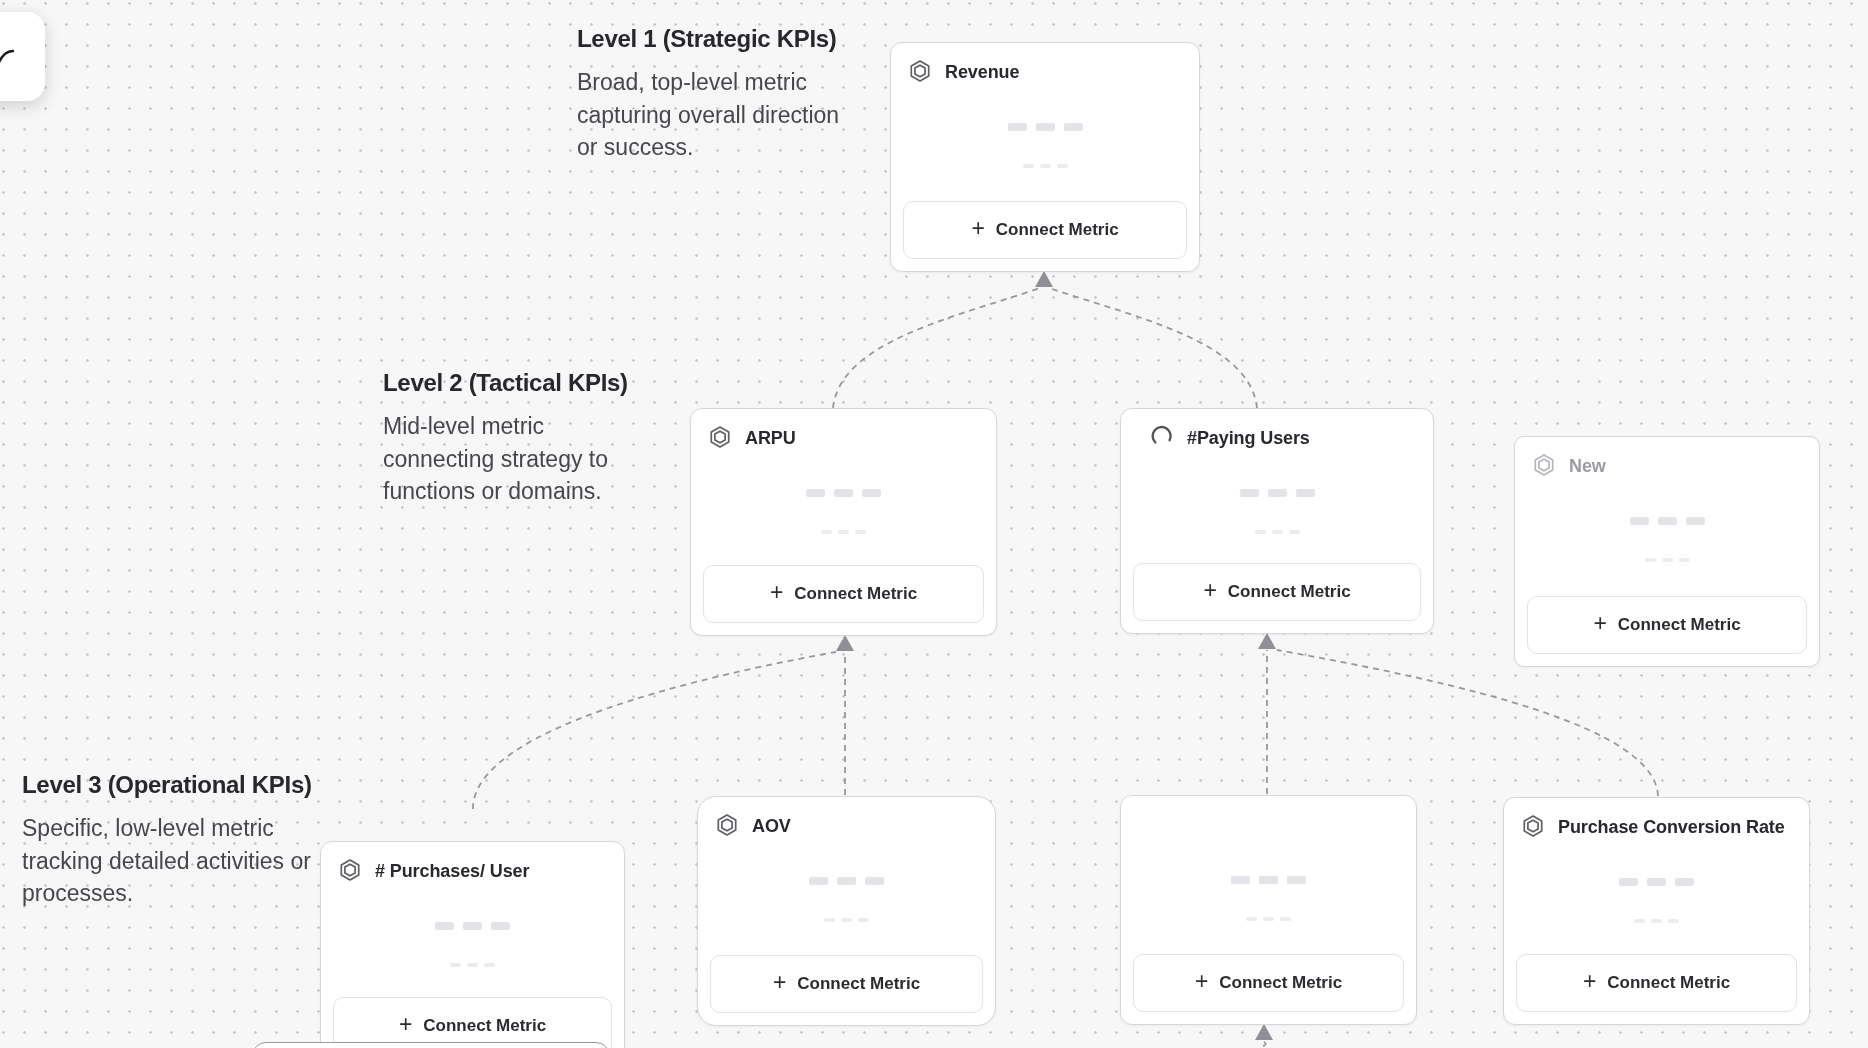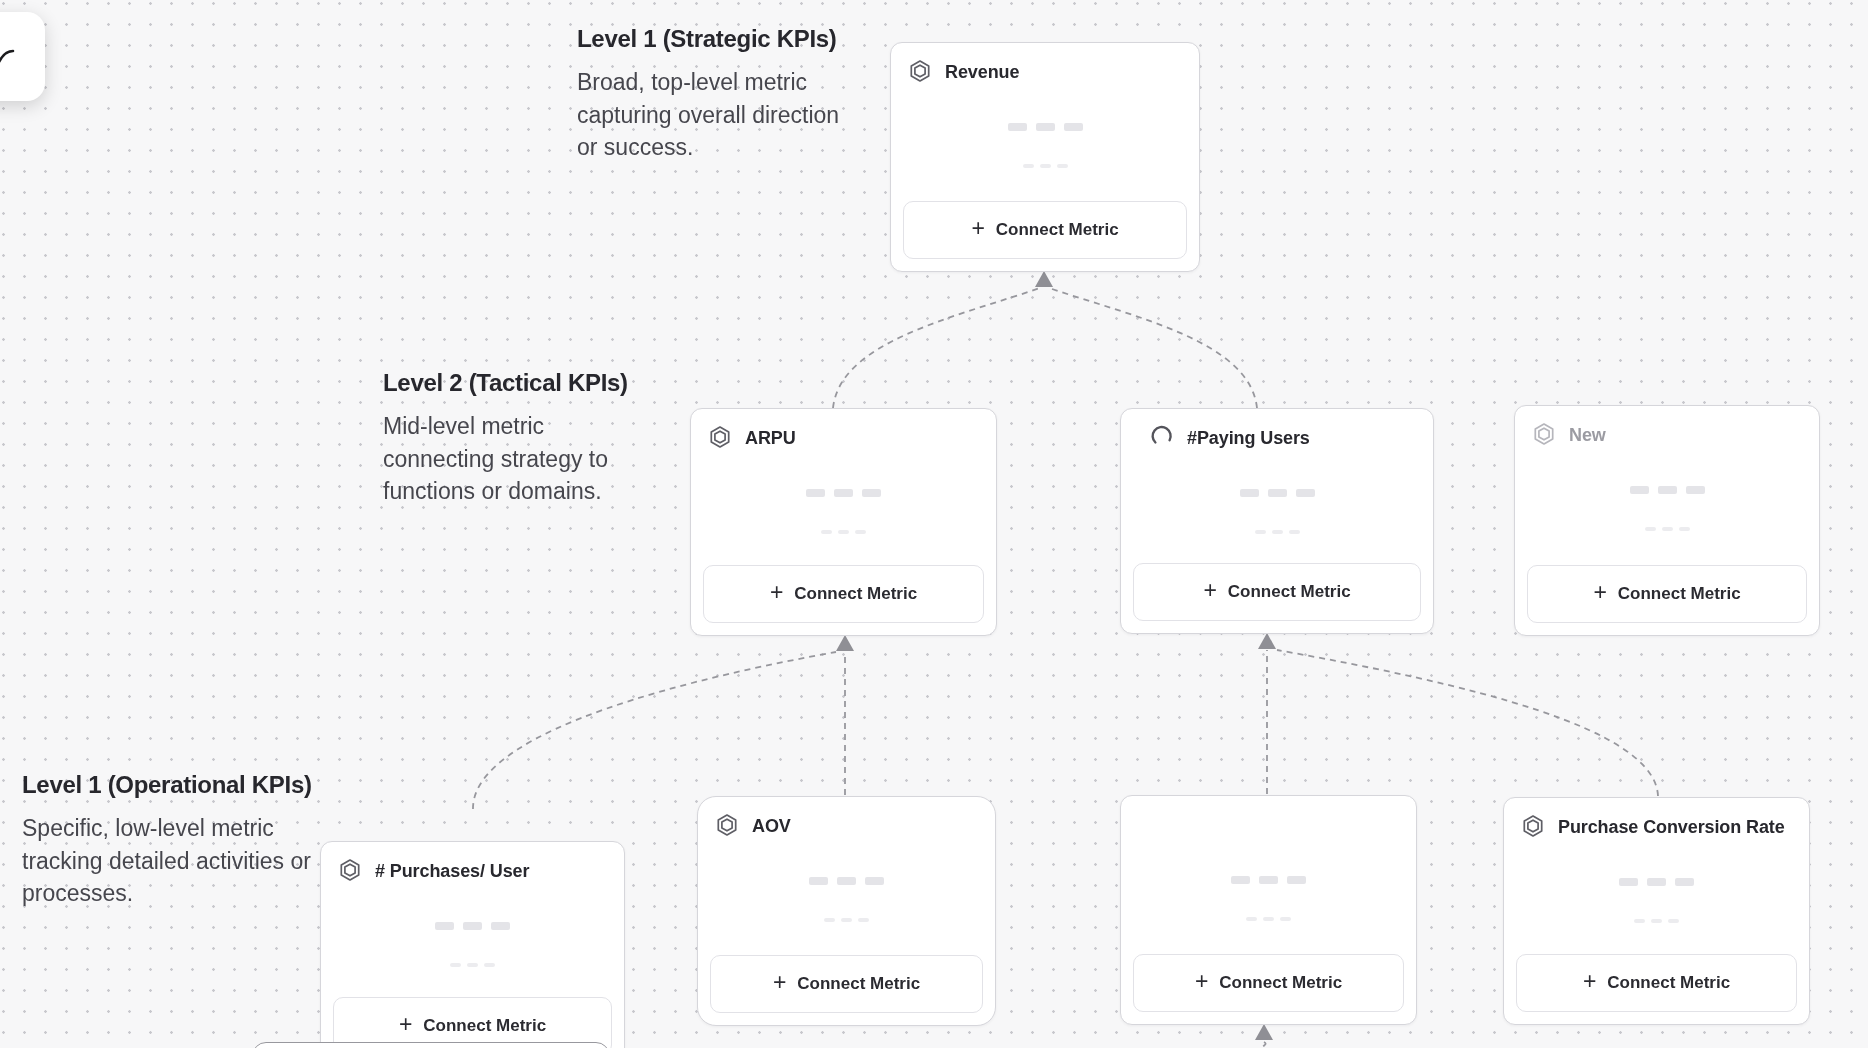--- a/index.html
+++ b/index.html
@@ -20,21 +20,21 @@
   #section-level-3{left:22px;top:771px;width:290px;}
 
   
   .card{
     position:absolute;background:#ffffff;border:1px solid #d6d6db;border-radius:12px;
     box-shadow:0 1px 3px rgba(25,25,30,0.05);
   }
   #card-revenue  {left:890px; top:42px; width:308px;height:228px;}
   #card-arpu     {left:690px; top:408px;width:305px;height:226px;}
   #card-paying   {left:1120px;top:408px;width:300px;height:224px;padding-left:12px;}
-  #card-new      {left:1514px;top:405px;width:304px;height:229px;}
+  #card-new      {left:1514px;top:436px;width:304px;height:229px;border-radius:10px;}
   #card-purchases{left:320px; top:810px;width:303px;height:225px;margin-top:31px;}
   #card-aov      {left:697px; top:796px;width:297px;height:228px;border-radius:19px;}
   #card-active   {left:1120px;top:795px;width:295px;height:228px;}
   #card-pcr      {left:1503px;top:797px;width:305px;height:226px;}
 
   .card-header{display:flex;align-items:flex-end;gap:13px;padding:16px 17px;}
   .card-icon{width:24px;height:24px;flex:0 0 auto;display:flex;align-items:center;justify-content:center;}
   .card-icon svg{display:block;}
   .card-title{font-size:18px;font-weight:700;color:#28282e;letter-spacing:-0.1px;white-space:nowrap;}
   .card.draft .card-title{color:#9b9ba2;}
@@ -93,21 +93,21 @@
 
 <div class="section" id="section-level-1">
   <h2>Level 1 (Strategic KPIs)</h2>
   <p>Broad, top-level metric capturing overall direction or success.</p>
 </div>
 <div class="section" id="section-level-2">
   <h2>Level 2 (Tactical KPIs)</h2>
   <p>Mid-level metric connecting strategy to functions or domains.</p>
 </div>
 <div class="section" id="section-level-3">
-  <h2>Level 1 (Operational KPIs)</h2>
+  <h2>Level 3 (Operational KPIs)</h2>
   <p>Specific, low-level metric tracking detailed activities or processes.</p>
 </div>
 
 <div class="card" id="card-revenue">
   <div class="card-header">
     <span class="card-icon">
       <svg width="24" height="24" viewBox="0 0 24 24" fill="none" stroke="#5f5f66" stroke-width="1.7" stroke-linejoin="round">
         <polygon points="12,2 20.7,7 20.7,17 12,22 3.3,17 3.3,7"></polygon>
         <polygon points="12,6.2 17.1,9.1 17.1,14.9 12,17.8 6.9,14.9 6.9,9.1"></polygon>
       </svg>

